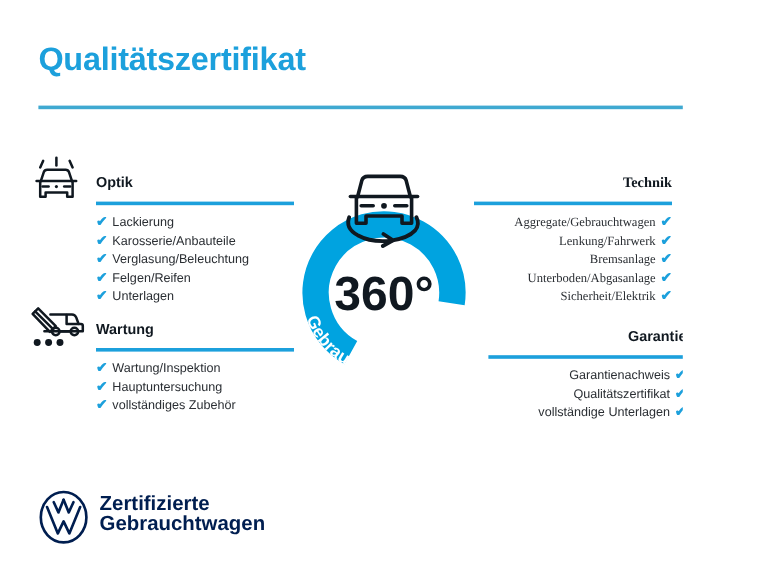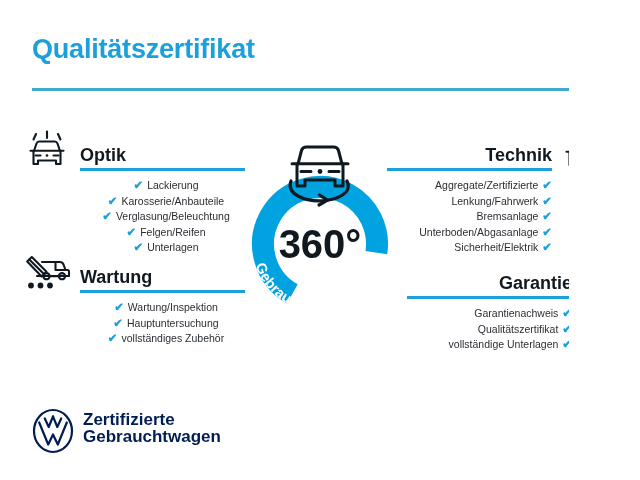--- a/index.html
+++ b/index.html
@@ -40,41 +40,41 @@
     height: 3px;
     background: #3FA9D1;
   }
 
   
   .section {
     position: absolute;
   }
   .sec-optik   { left: 22px;  top: 130px; width: 230px; }
   .sec-wartung { left: 22px;  top: 252px; width: 230px; }
-  .sec-technik { left: 380px; top: 130px; width: 230px; }
+  .sec-technik { left: 388px; top: 130px; width: 230px; font-family: Liberation Serif, serif; }
   .sec-garantie{ left: 400px; top: 258px; width: 230px; }
 
   .sec-head {
     position: relative;
     height: 48px;
   }
   .sec-icon {
     position: absolute;
     top: 0;
     width: 50px;
     height: 46px;
   }
   .left-col .sec-icon  { left: 0; }
   .right-col .sec-icon { right: 0; }
   .sec-icon svg { display: block; width: 50px; height: 46px; }
 
   .sec-title {
     position: absolute;
     top: 15px;
-    font-size: 18px;
+    font-size: 12px;
     font-weight: bold;
     color: #101820;
     white-space: nowrap;
   }
   .left-col  .sec-title { left: 58px; }
   .right-col .sec-title { right: 58px; }
 
   .sec-rule {
     position: absolute;
     top: 38px;
@@ -85,21 +85,20 @@
   .right-col .sec-rule { right: 58px; width: 165px; }
 
   
   .check-list {
     list-style: none;
     margin: 0;
     padding: 0;
     font-size: 10.5px;
     color: #2A2E33;
     line-height: 15.6px;
-    text-align: center;
   }
   .left-col .check-list  { margin-left: 58px; }
   .right-col .check-list { margin-right: 58px; text-align: right; }
 
   .check-list li {
     white-space: nowrap;
     padding: 0;
   }
   .check-mark {
     color: #1CA0DC;
@@ -211,21 +210,21 @@
           <line x1="29.5" y1="26.5" x2="34.5" y2="26.5"></line>
           <circle cx="23" cy="26.5" r="1.3" fill="#101820" stroke="none"></circle>
           <rect x="30" y="3" width="17.5" height="17.5" rx="0.8"></rect>
           <path d="M34 11.8 L37.6 15.6 L44 7.6" stroke-width="2.4"></path>
         </svg>
       </span>
       <span class="sec-title">Technik</span>
       <span class="sec-rule"></span>
     </div>
     <ul class="check-list">
-      <li><span>Aggregate/Zertifizierte</span><span class="check-mark">✔</span></li>
+      <li><span>Aggregate/Gebrauchtwagen</span><span class="check-mark">✔</span></li>
       <li><span>Lenkung/Fahrwerk</span><span class="check-mark">✔</span></li>
       <li><span>Bremsanlage</span><span class="check-mark">✔</span></li>
       <li><span>Unterboden/Abgasanlage</span><span class="check-mark">✔</span></li>
       <li><span>Sicherheit/Elektrik</span><span class="check-mark">✔</span></li>
     </ul>
   </div>
 
   <div class="section sec-garantie right-col">
     <div class="sec-head">
       <span class="sec-icon">

